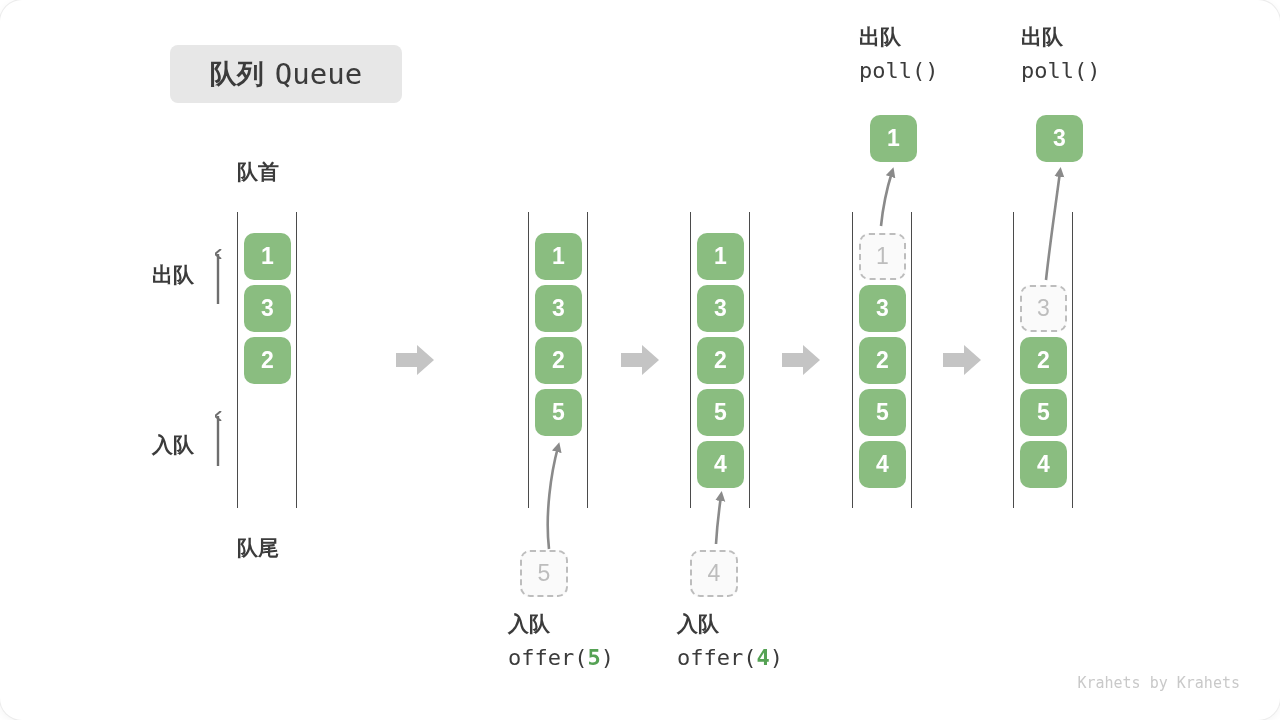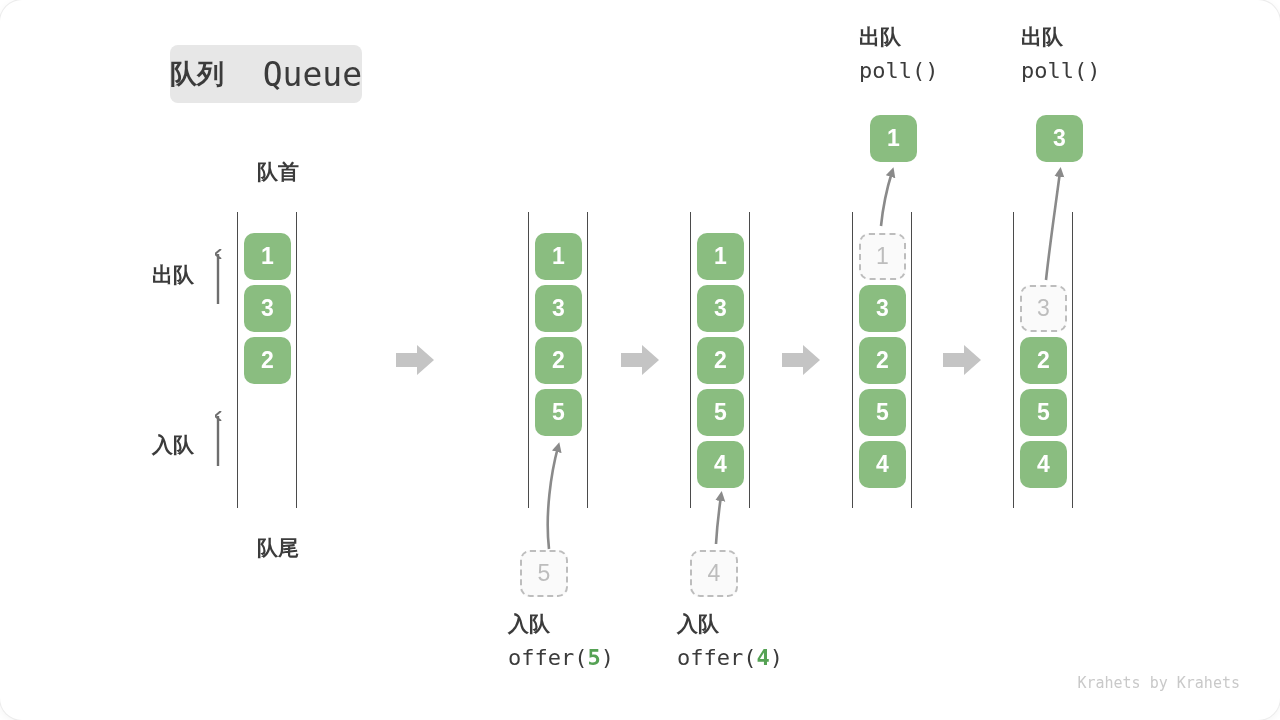--- a/index.html
+++ b/index.html
@@ -3,28 +3,28 @@
 <meta charset="utf-8">
 <style>
   html,body{margin:0;padding:0;background:#ffffff;}
   #stage{
     position:relative;width:1280px;height:720px;overflow:hidden;
     background:#ffffff;border-radius:22px;
     box-shadow:0 0 0 1px #ececec, 0 2px 10px rgba(0,0,0,0.05);
     font-family:"Liberation Sans", sans-serif;
   }
   .title-badge{
-    position:absolute;left:170px;top:45px;width:192px;height:58px;
+    position:absolute;left:170px;top:45px;width:232px;height:58px;
     background:#e7e7e7;border-radius:8px;
-    display:flex;align-items:center;justify-content:space-between;gap:11px;
+    display:flex;align-items:center;justify-content:center;gap:11px;
   }
   .title-zh{font-size:27px;font-weight:bold;color:#3b3b3b;}
-  .title-en{font-size:33px;color:#3b3b3b;font-family:"DejaVu Sans Mono", monospace;}
+  .title-en{font-size:29px;color:#3b3b3b;font-family:"DejaVu Sans Mono", monospace;}
 
-  .pos-label{position:absolute;width:62px;text-align:right;font-size:21px;font-weight:bold;color:#3b3b3b;}
+  .pos-label{position:absolute;width:62px;text-align:left;font-size:21px;font-weight:bold;color:#3b3b3b;}
   .side-label{position:absolute;font-size:21px;font-weight:bold;color:#3b3b3b;}
   .side-arrow{position:absolute;}
 
   .channel{position:absolute;width:58px;border-left:1.5px solid #4b4b4b;border-right:1.5px solid #4b4b4b;}
   .box{
     position:absolute;width:47px;height:47px;border-radius:10px;
     display:flex;align-items:center;justify-content:center;
     font-size:23px;font-weight:bold;box-sizing:border-box;
   }
   .box.filled{color:#ffffff;}

